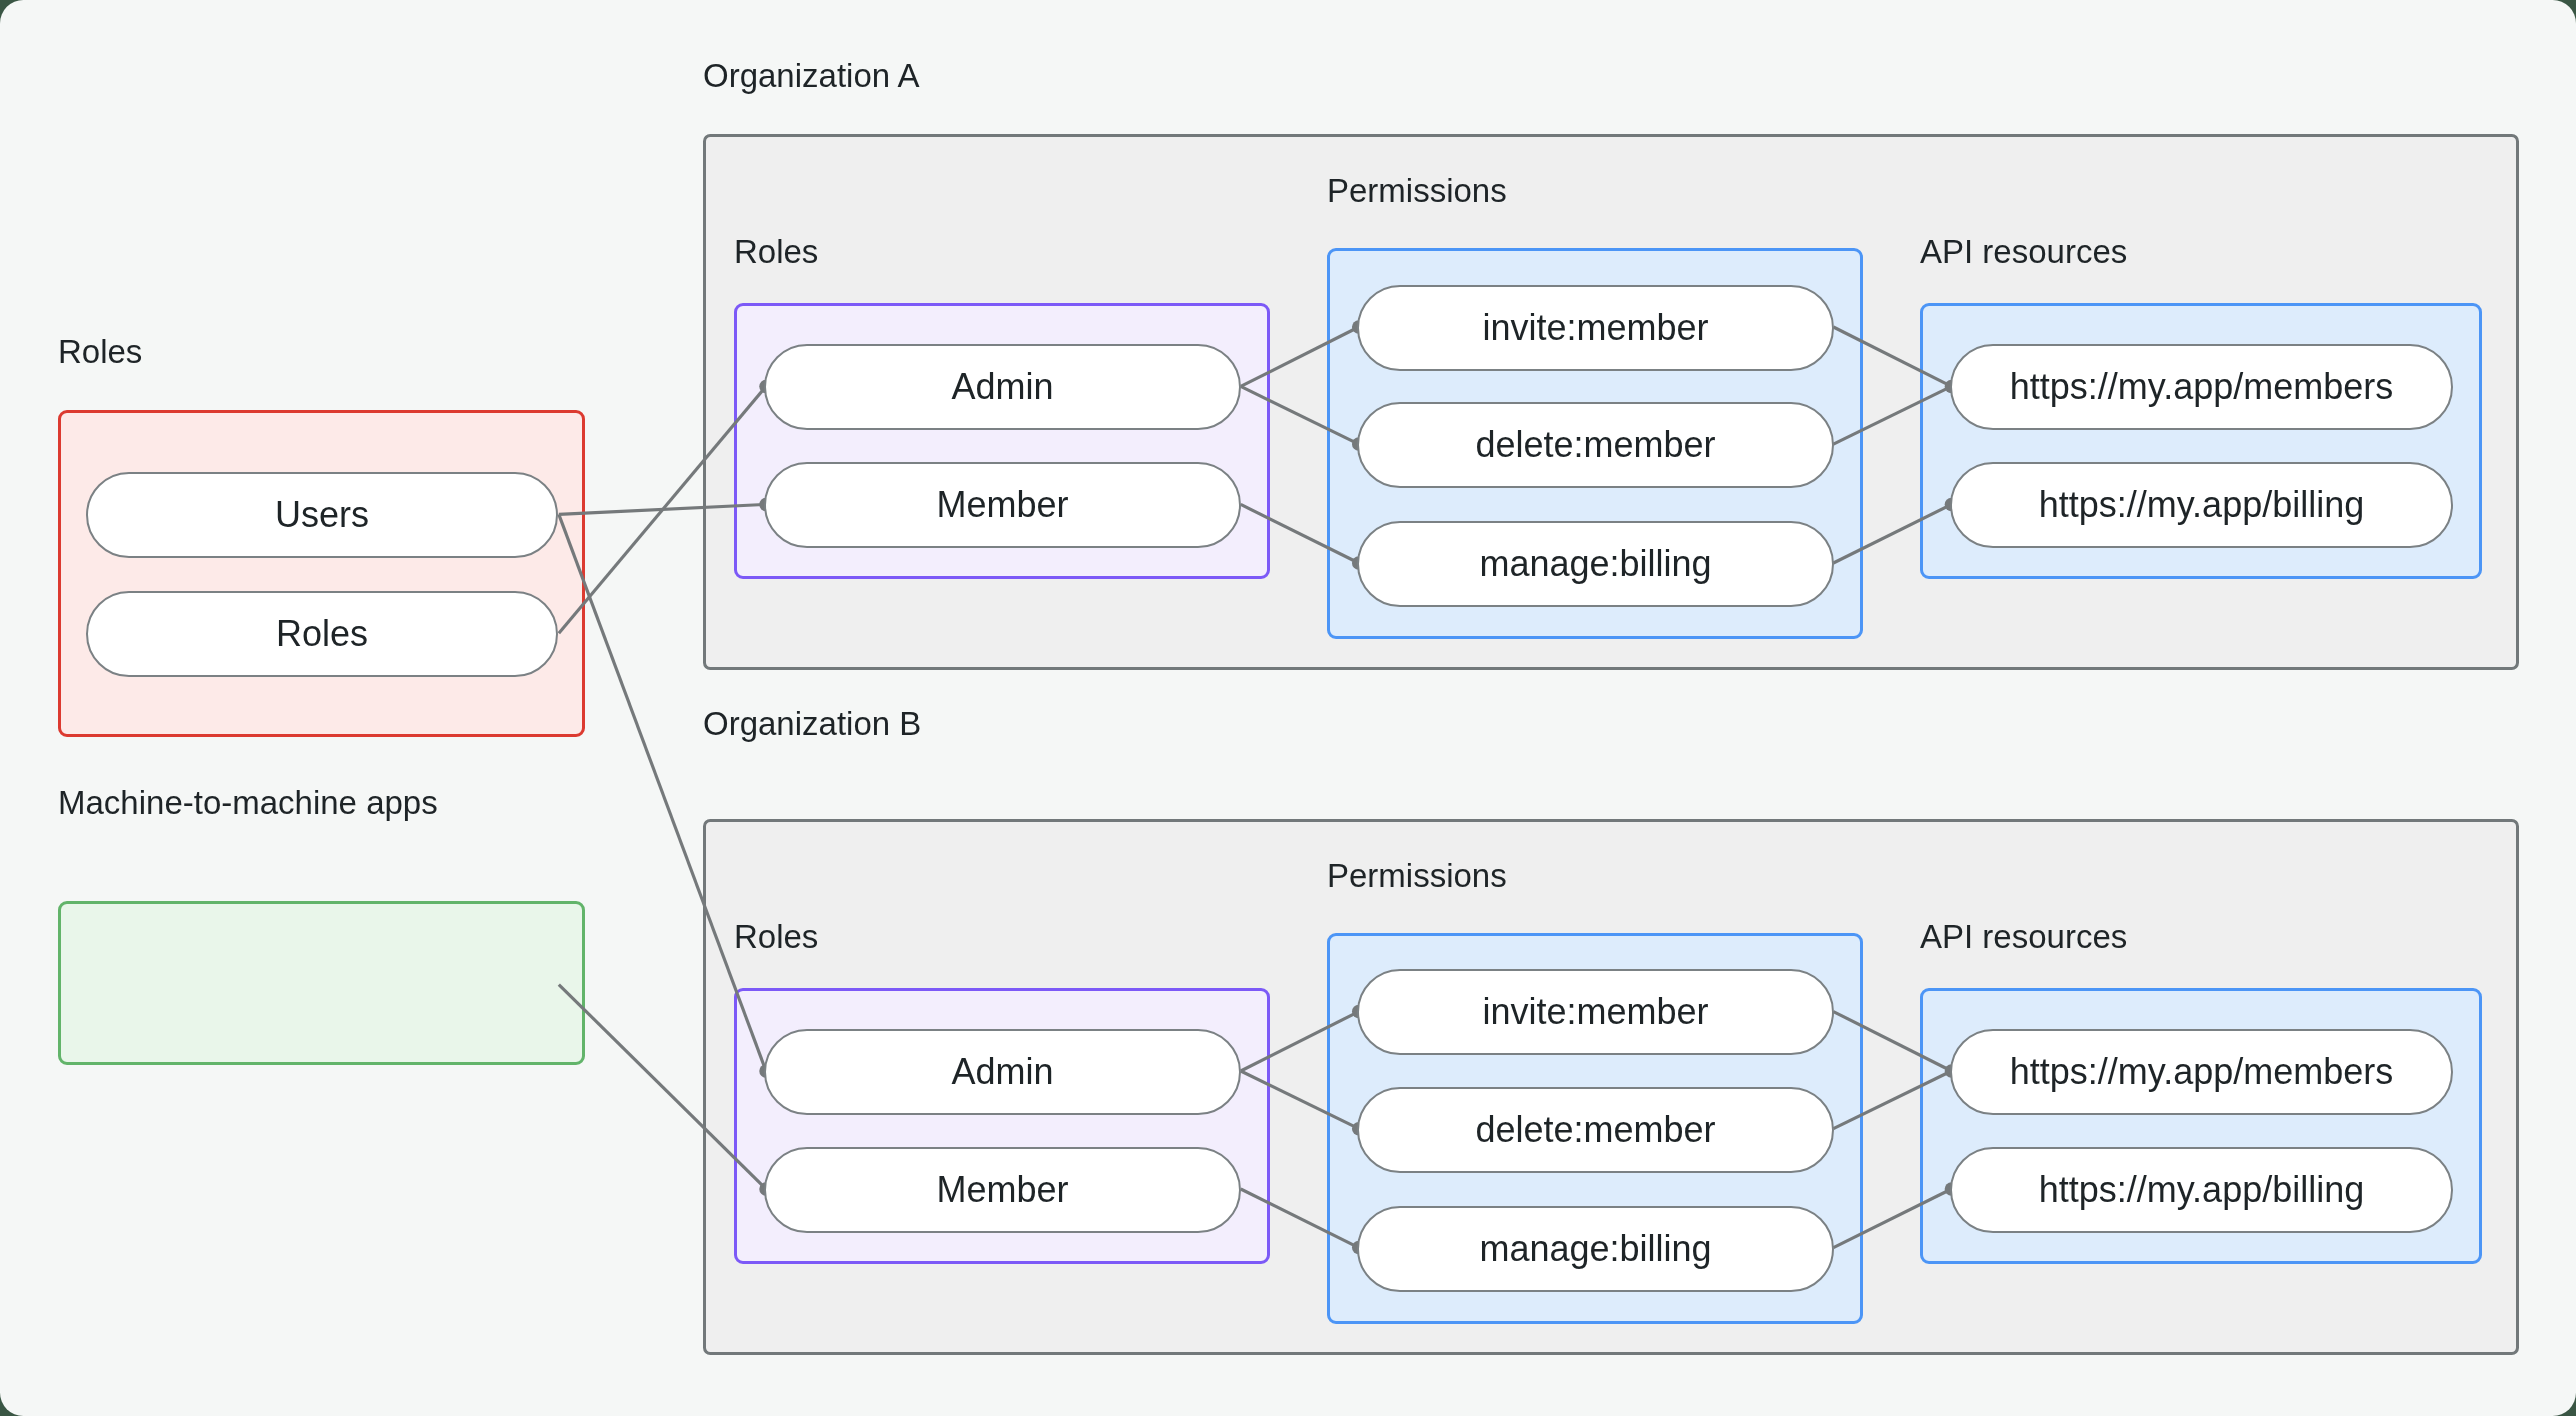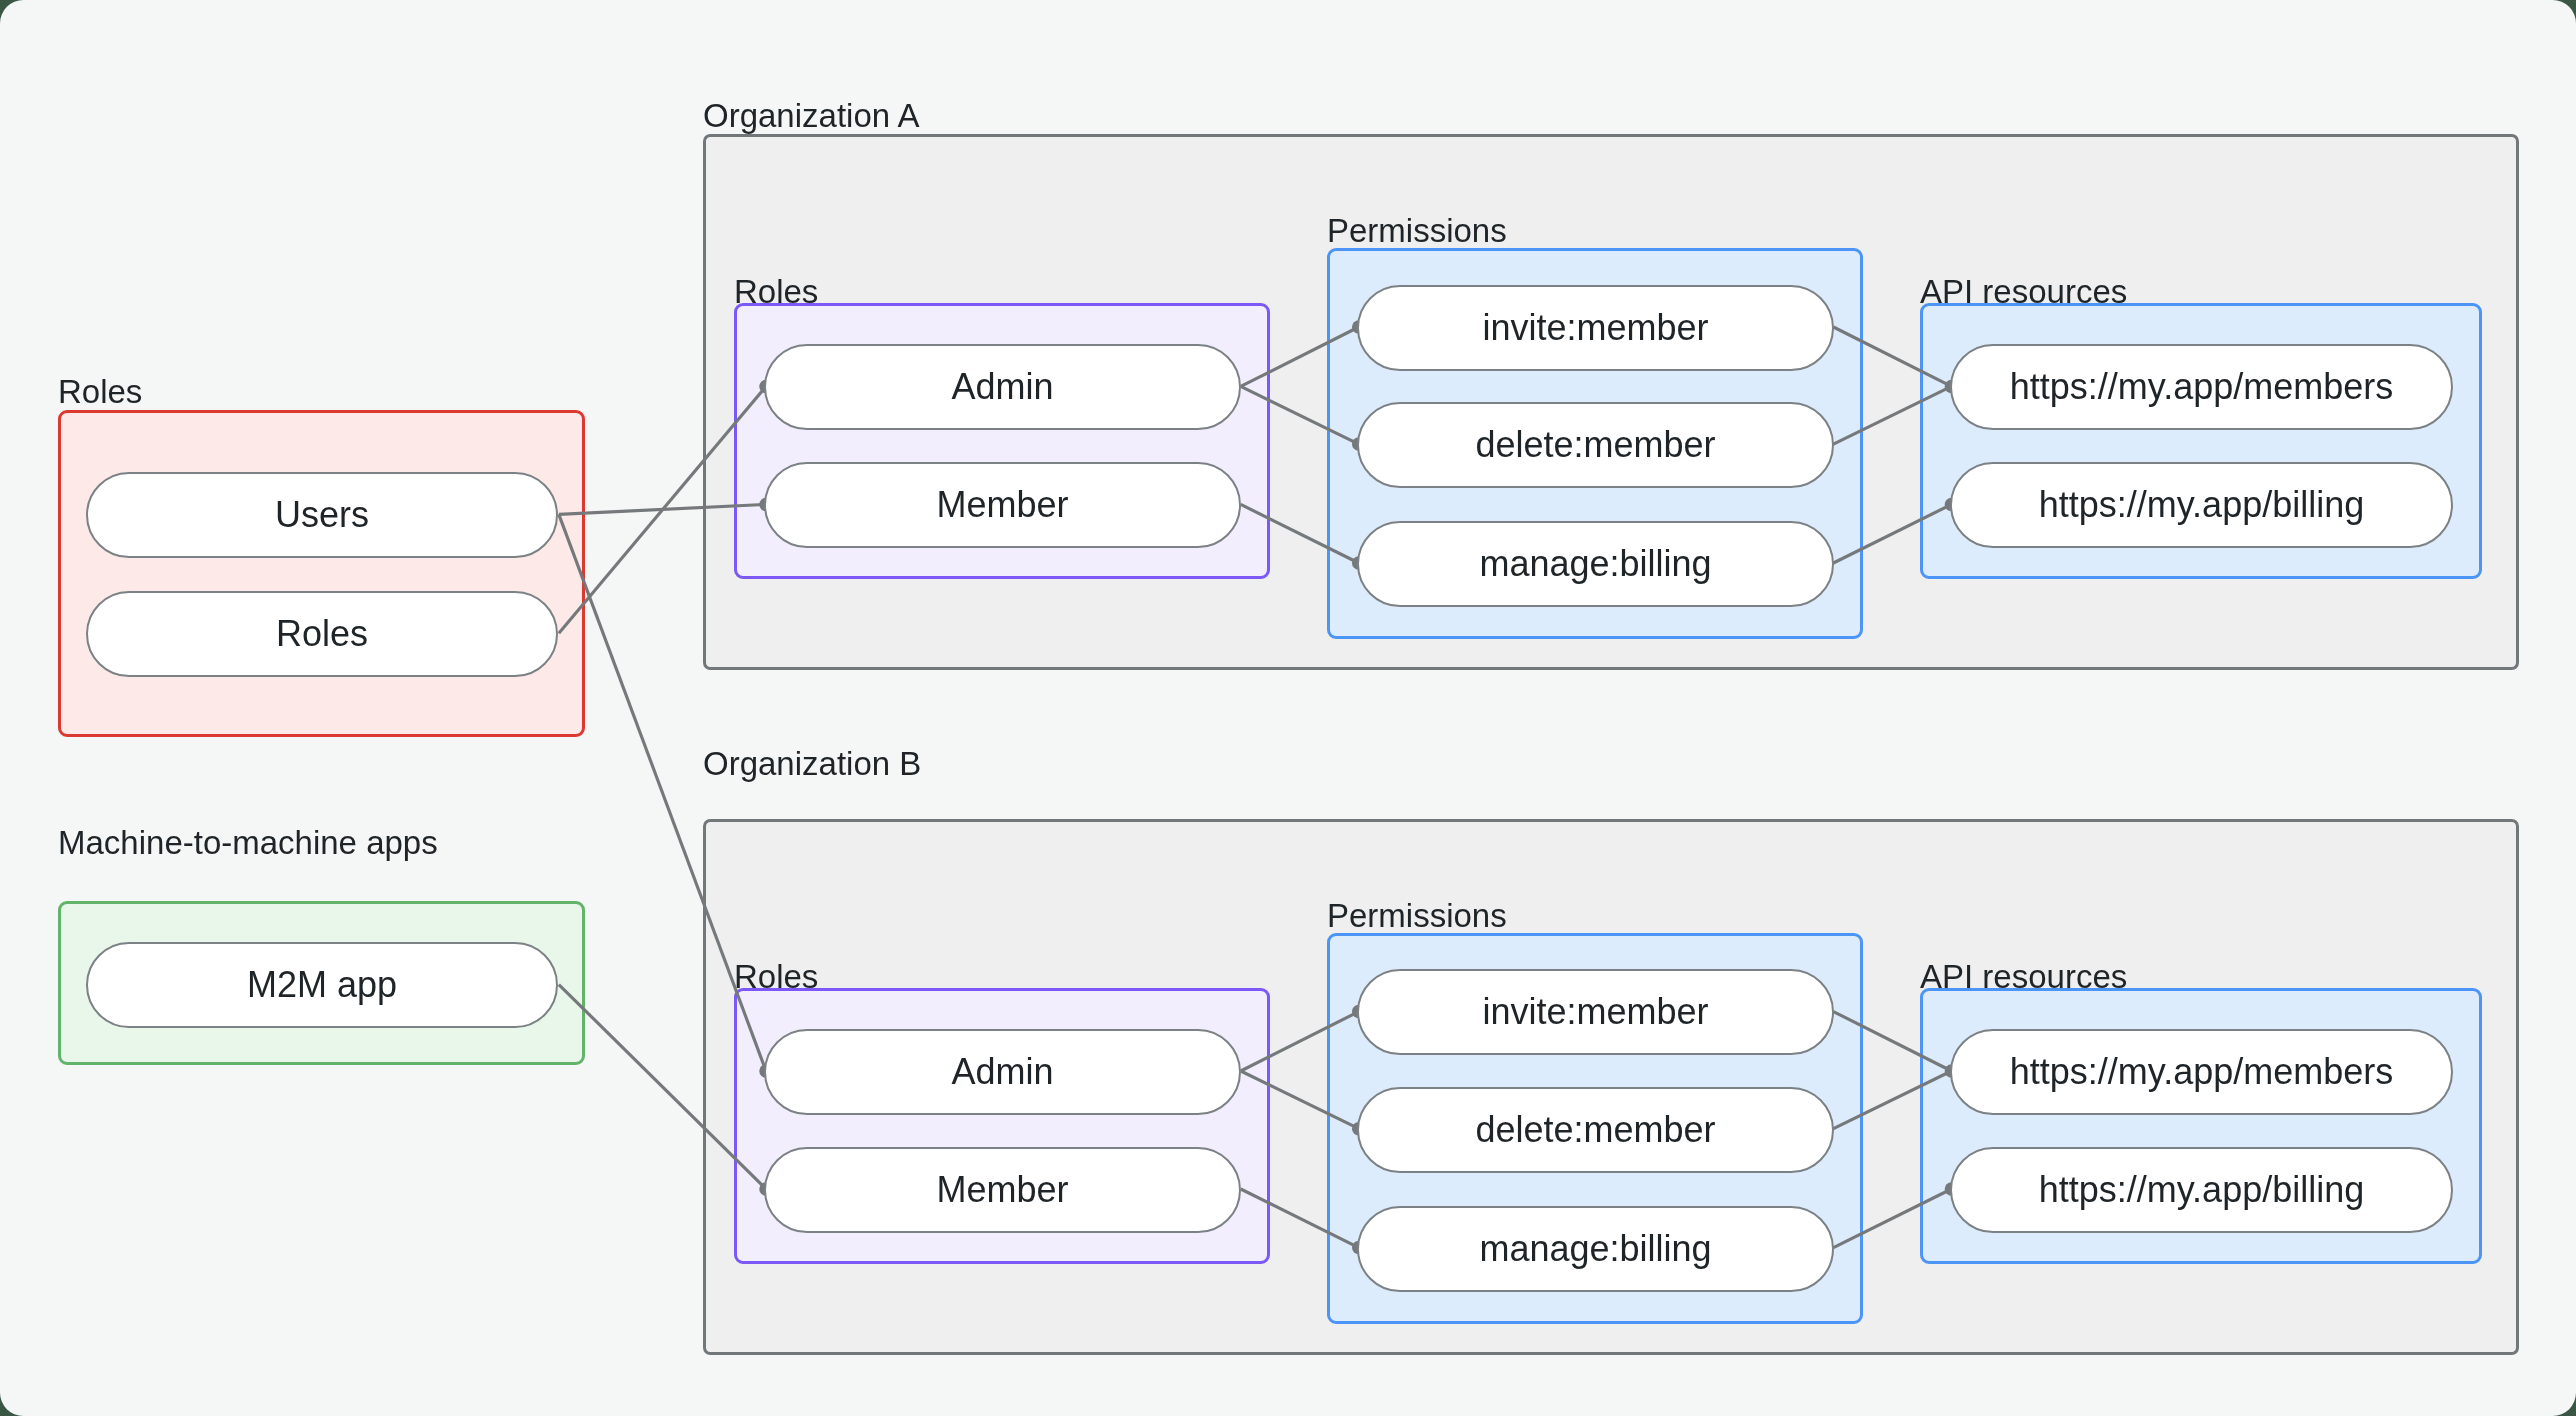--- a/index.html
+++ b/index.html
@@ -17,21 +17,21 @@
   }
   .box { position: absolute; box-sizing: border-box; }
   .org-box   { background: #efefef; border: 3.6px solid #72787a; border-radius: 7.2px; }
   .users-box { background: #fdeae8; border: 3.6px solid #dc3a30; border-radius: 9px; }
   .m2m-box   { background: #e9f6ea; border: 3.6px solid #62b46a; border-radius: 9px; }
   .roles-box { background: #f3eefd; border: 3.6px solid #7c59f7; border-radius: 9px; }
   .blue-box  { background: #ddecfc; border: 3.6px solid #4c95f6; border-radius: 9px; }
   .group-label {
     position: absolute;
     font-size: 33px; font-weight: 500; color: #1e2427;
-    white-space: nowrap; line-height: 40px; margin-top: 40px;
+    white-space: nowrap; line-height: 40px;
   }
   .pill {
     position: absolute; box-sizing: border-box;
     height: 86px;
     background: #ffffff;
     border: 2.7px solid #7b8184;
     border-radius: 43px;
     display: flex; align-items: center; justify-content: center;
     font-size: 36px; font-weight: 400; color: #1e2427;
     white-space: nowrap;
@@ -100,21 +100,20 @@
     <circle cx="1508" cy="1253" r="7.5"></circle>
     <circle cx="1508" cy="1385" r="7.5"></circle>
     <circle cx="2166" cy="429" r="7.5"></circle>
     <circle cx="2166" cy="560" r="7.5"></circle>
     <circle cx="2166" cy="1189" r="7.5"></circle>
     <circle cx="2166" cy="1320" r="7.5"></circle>
   </svg>
 
   <div class="pill" style="left:86px; top:472px; width:472px;">Users</div>
   <div class="pill" style="left:86px; top:591px; width:472px;">Roles</div>
-  <div class="pill" style="left:86px; top:942px; width:472px;">M2M app</div>
 
   <div class="pill" style="left:764px; top:344px; width:477px;">Admin</div>
   <div class="pill" style="left:764px; top:462px; width:477px;">Member</div>
   <div class="pill" style="left:1357px; top:285px; width:477px;">invite:member</div>
   <div class="pill" style="left:1357px; top:402px; width:477px;">delete:member</div>
   <div class="pill" style="left:1357px; top:521px; width:477px;">manage:billing</div>
   <div class="pill" style="left:1950px; top:344px; width:503px;">https://my.app/members</div>
   <div class="pill" style="left:1950px; top:462px; width:503px;">https://my.app/billing</div>
 
   <div class="pill" style="left:764px; top:1029px; width:477px;">Admin</div>

